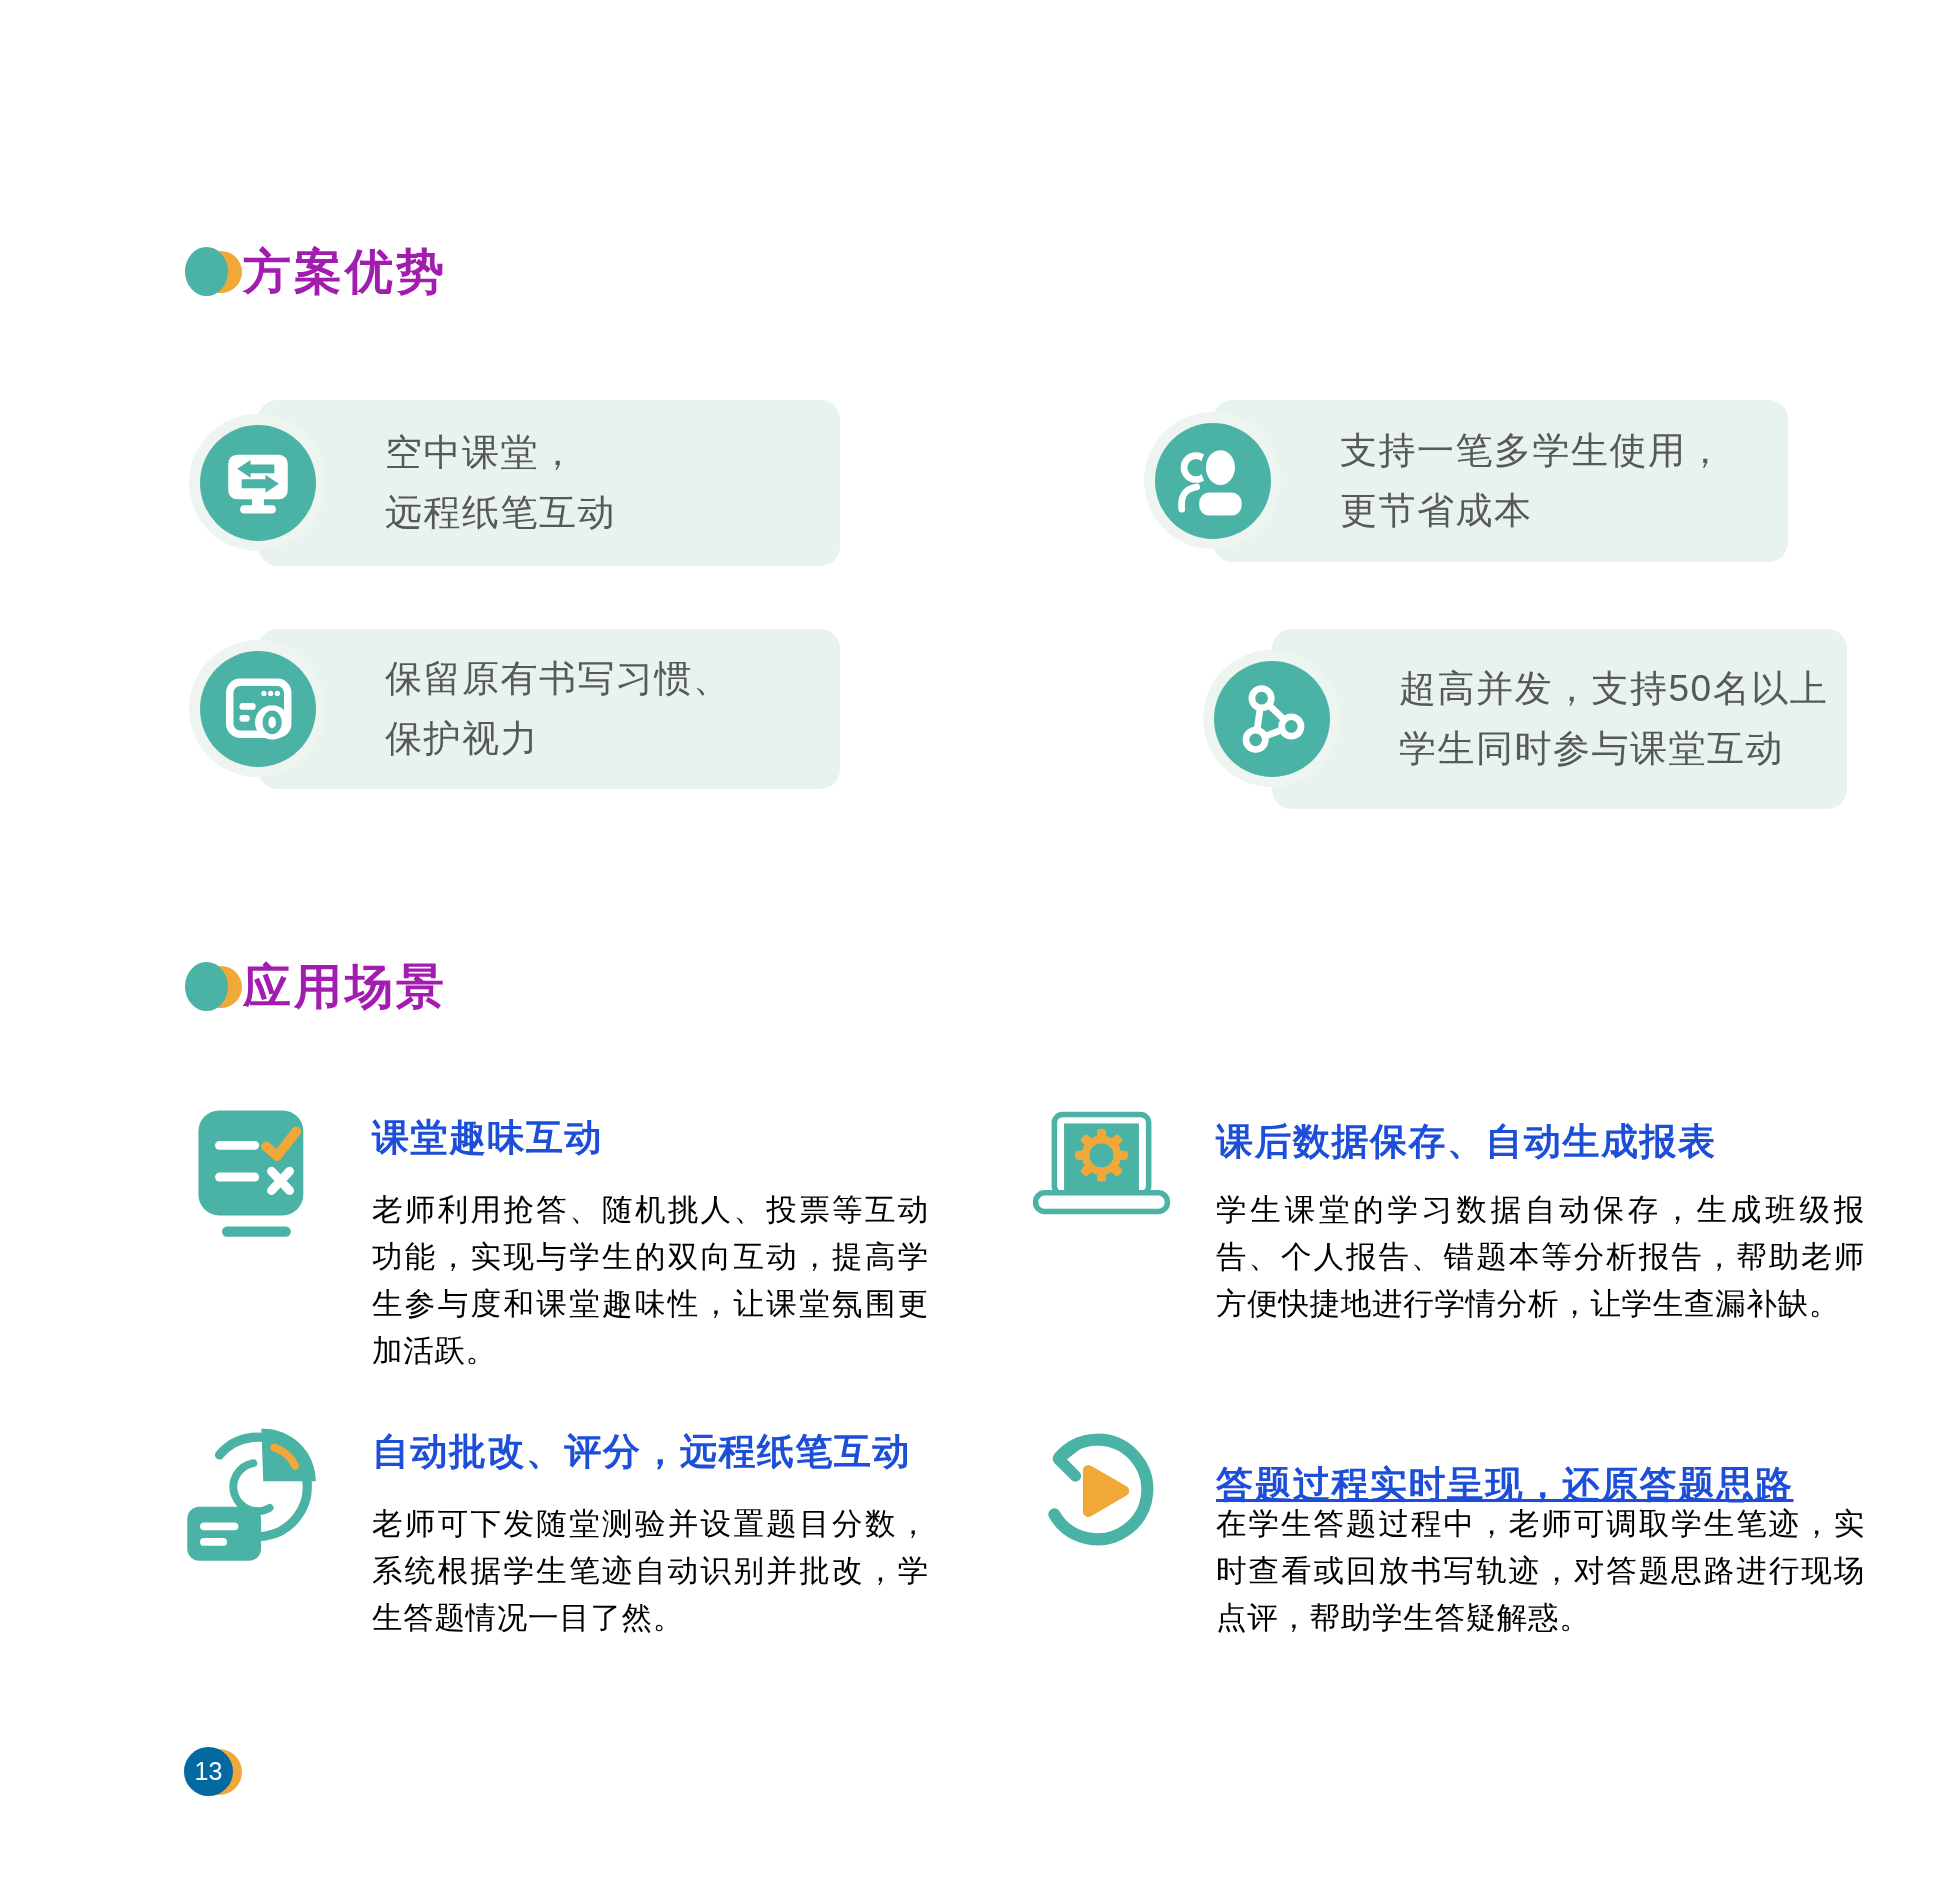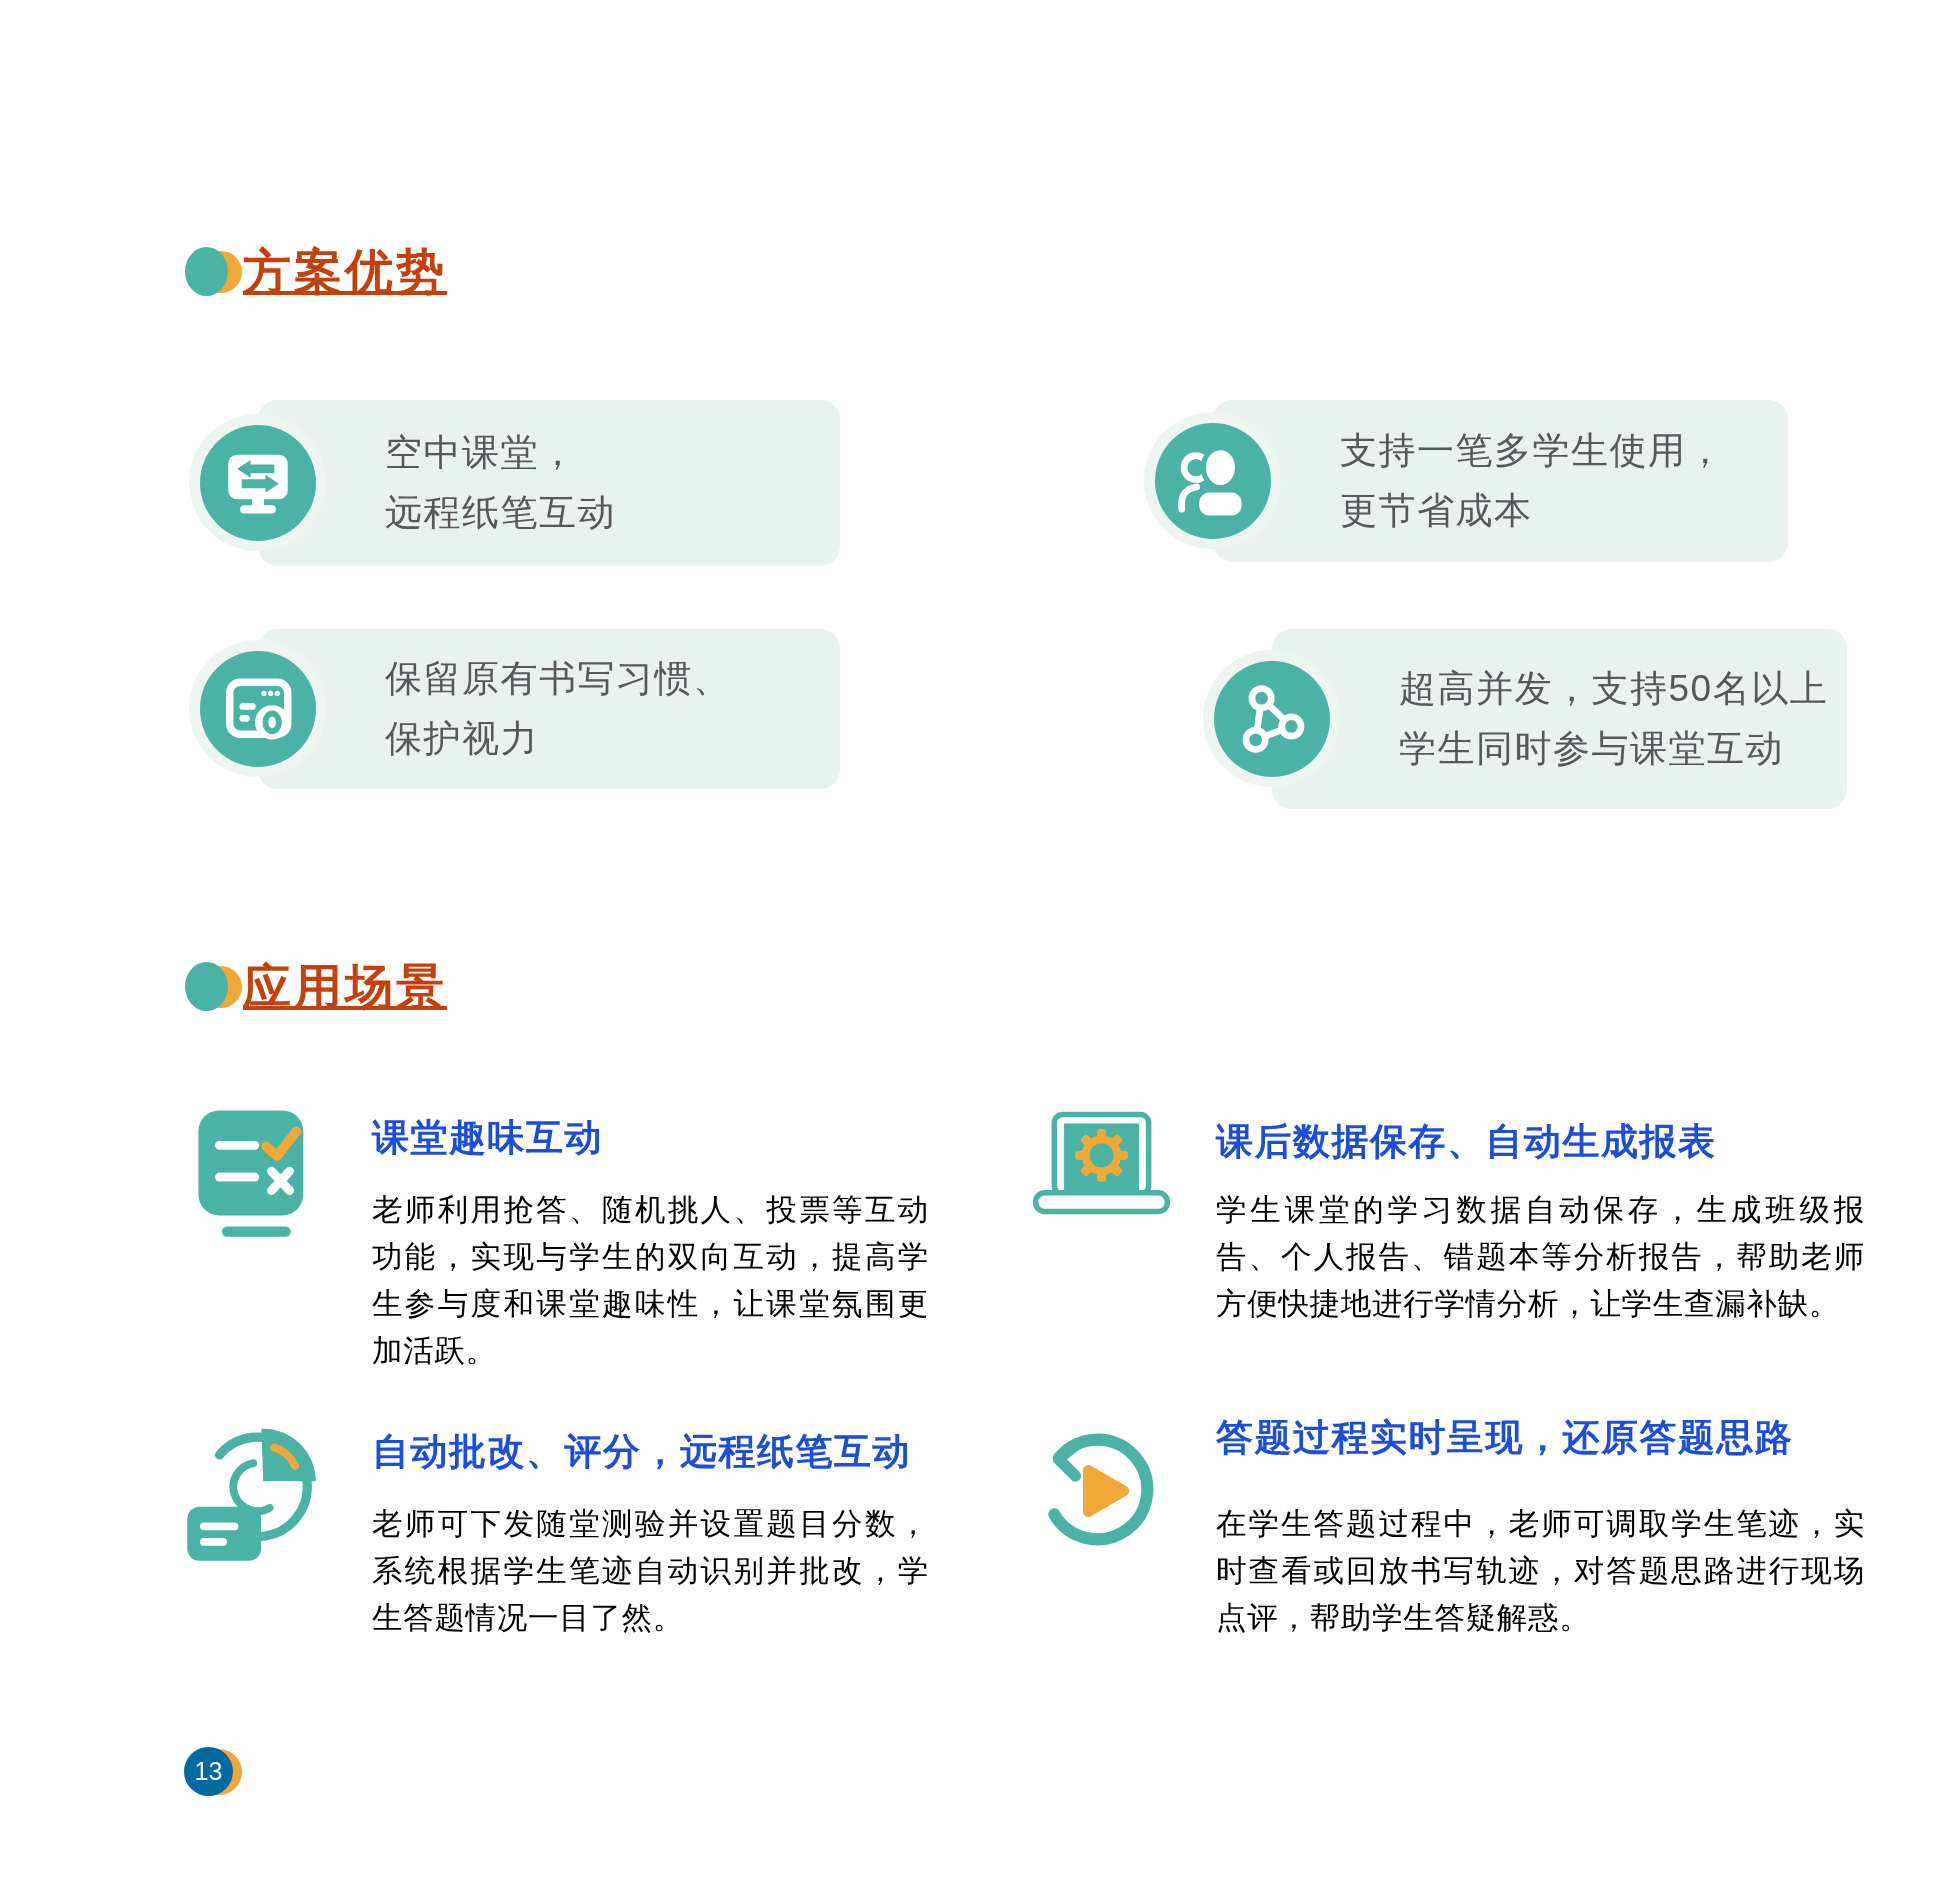--- a/index.html
+++ b/index.html
@@ -16,22 +16,22 @@
   .section-header .bullet { position:relative; width:58px; height:49px; flex:0 0 auto; }
   .section-header .bullet .orange-dot {
     position:absolute; left:15px; top:3.7px; width:42px; height:42px;
     border-radius:50%; background:#F0A838;
   }
   .section-header .bullet .teal-dot {
     position:absolute; left:0; top:0; width:43px; height:49px;
     border-radius:50%; background:#4AB3A5;
   }
   .section-header h2 {
-    font-size:48px; font-weight:700; color:#c2410c; letter-spacing:3px;
-    line-height:49px; white-space:nowrap;text-decoration:underline;
+    font-size:48px; font-weight:700; color:#a21caf; letter-spacing:3px;
+    line-height:49px; white-space:nowrap;
   }
   
   .card {
     position:absolute; background:#E8F2EE; border-radius:19.4px;
   }
   .icon-halo {
     position:absolute; left:-69px; top:50%; margin-top:-69px;
     width:137px; height:137px; border-radius:50%;
     background:#EEF5F1;
   }
@@ -212,21 +212,21 @@
   <div class="scenario-title" style="left:372px; top:1430px;">自动批改、评分，远程纸笔互动</div>
   <div class="scenario-body" style="left:372px; top:1500px; width:557px;">老师可下发随堂测验并设置题目分数，系统根据学生笔迹自动识别并批改，学生答题情况一目了然。</div>
 
   <div class="scenario-icon" style="left:1037px; top:1429px; width:121px;">
     <svg viewBox="0 0 170 170" width="121" height="121">
       <path d="M31.4,40 A70,70 0 1 1 24.4,120" fill="none" stroke="#4AB3A5" stroke-width="17" stroke-linecap="round"></path>
       <path d="M58,20 L30,42 L54,66" fill="none" stroke="#4AB3A5" stroke-width="16" stroke-linecap="round" stroke-linejoin="round"></path>
       <path d="M72,58 L122,87 L72,116 Z" fill="#F0A838" stroke="#F0A838" stroke-width="15" stroke-linejoin="round"></path>
     </svg>
   </div>
-  <div class="scenario-title" style="left:1216px; top:1416px;">答题过程实时呈现，还原答题思路</div>
+  <div class="scenario-title" style="left:1216px; top:1463px;text-decoration:underline;">答题过程实时呈现，还原答题思路</div>
   <div class="scenario-body" style="left:1216px; top:1500px; width:649px;">在学生答题过程中，老师可调取学生笔迹，实时查看或回放书写轨迹，对答题思路进行现场点评，帮助学生答疑解惑。</div>
 
   <div class="page-badge">
     <span class="orange-dot"></span>
     <span class="teal-dot">13</span>
   </div>
 
 </div>
 
 

